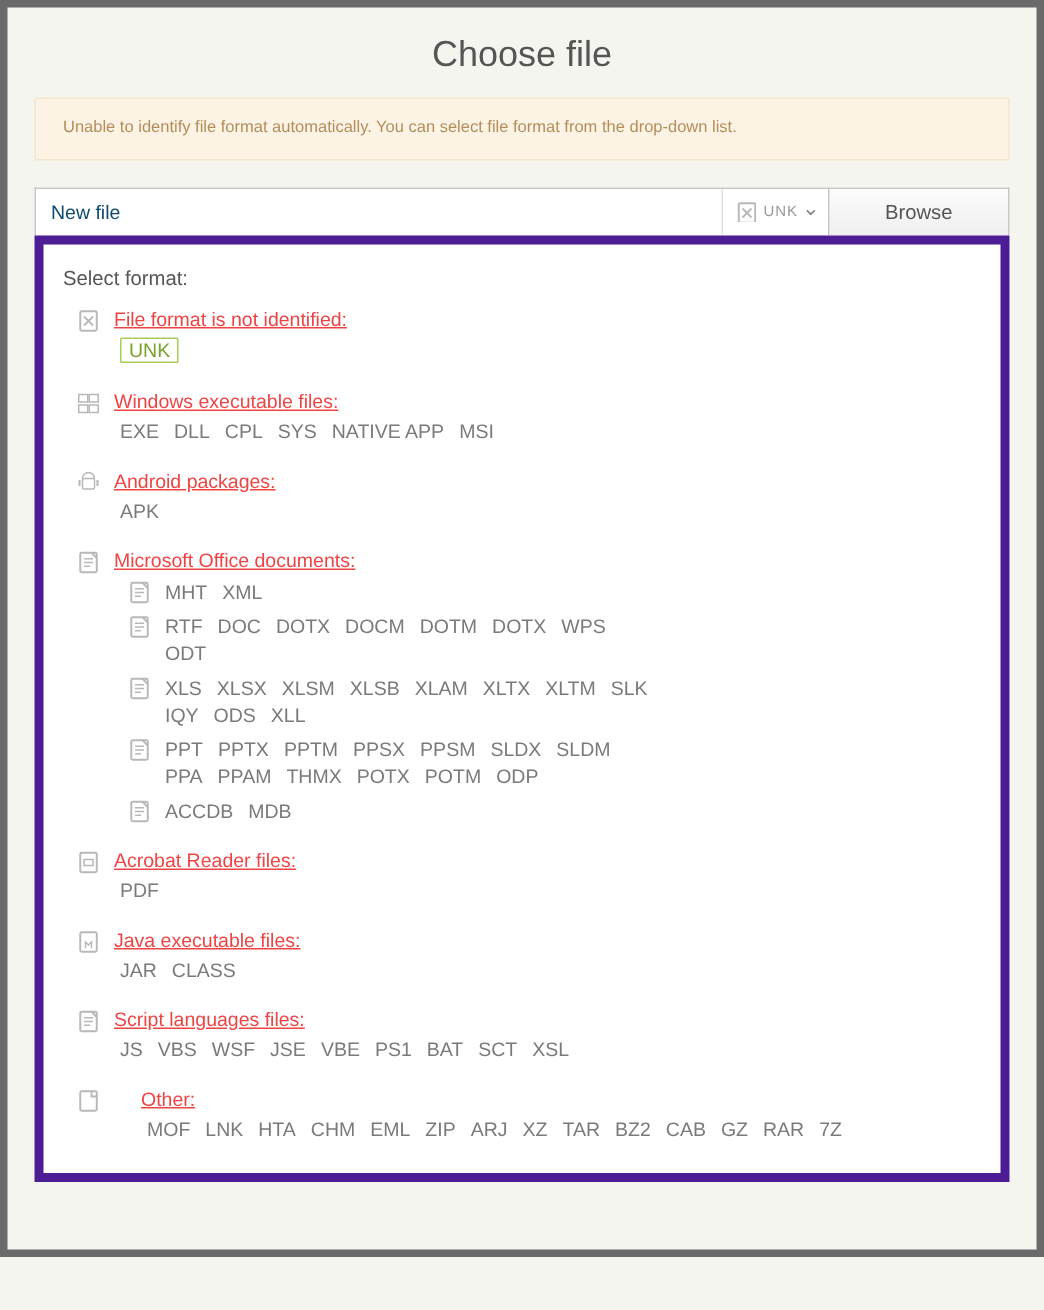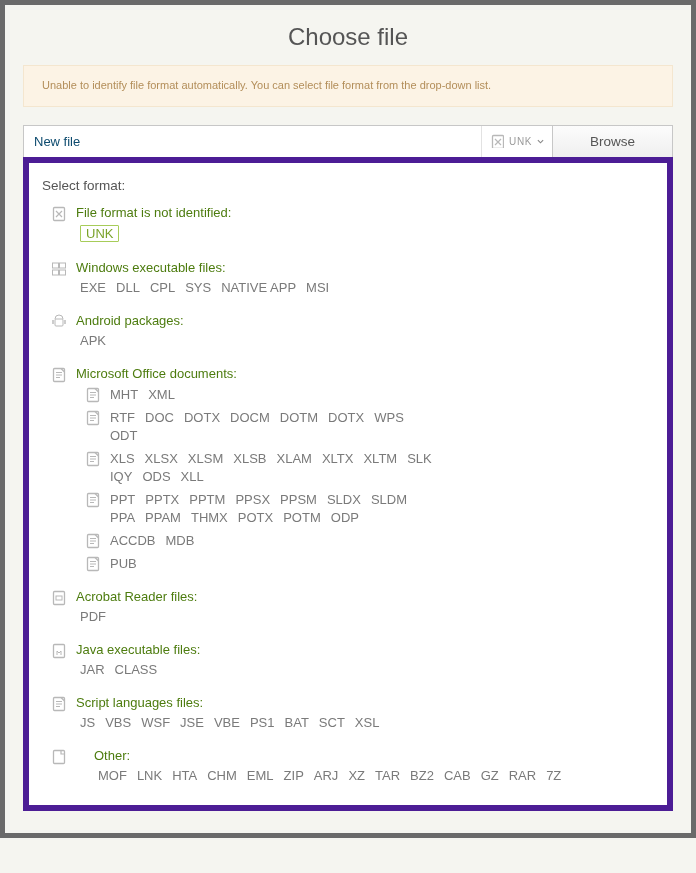--- a/index.html
+++ b/index.html
@@ -97,22 +97,23 @@
   .group:last-child { margin-bottom: 2px; gap: 18px; }
   .group .icon-col {
     width: 34px;
     flex: 0 0 34px;
     display: flex;
     justify-content: center;
     padding-top: 1px;
   }
   .group .content-col { flex: 1; }
   .group-title {
-    color: #4d7c0f;
+    color: #ef4444;
     margin-bottom: 3px;
+    text-decoration: underline;
   }
   .subrow {
     display: flex;
     margin-top: 4px;
   }
   .subrow .sicon {
     width: 34px;
     flex: 0 0 34px;
     display: flex;
     justify-content: center;
@@ -332,30 +333,20 @@
             <div class="sicon">
               <svg class="ic">
                 <use href="#i-doc"></use>
               </svg>
             </div>
             <div class="fmtlist indent">
               <span class="fmt-item">ACCDB</span>
               <span class="fmt-item">MDB</span>
             </div>
           </div>
-        <div class="subrow">
-            <div class="sicon">
-              <svg class="ic">
-                <use href="#i-doc"></use>
-              </svg>
-            </div>
-            <div class="fmtlist indent">
-              <span class="fmt-item">PUB</span>
-            </div>
-          </div>
       </div>
     </div>
 
     <div class="group">
       <div class="icon-col">
           <svg class="ic">
             <use href="#i-pdf"></use>
           </svg>
         </div>
       <div class="content-col">

